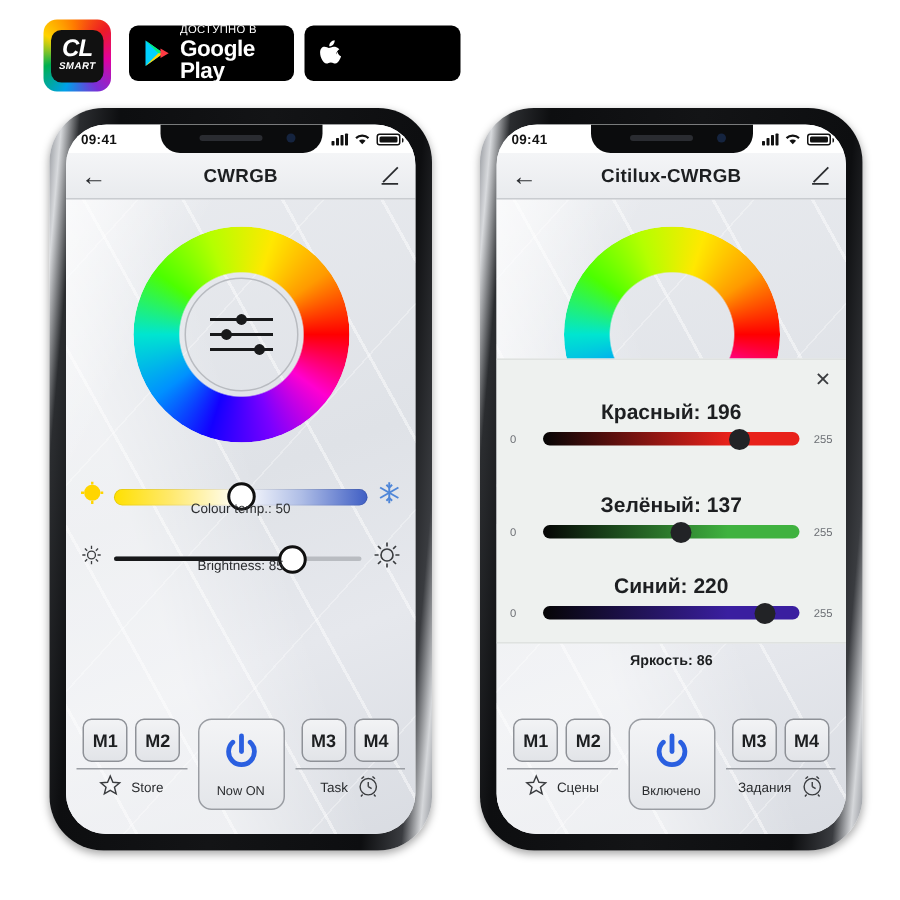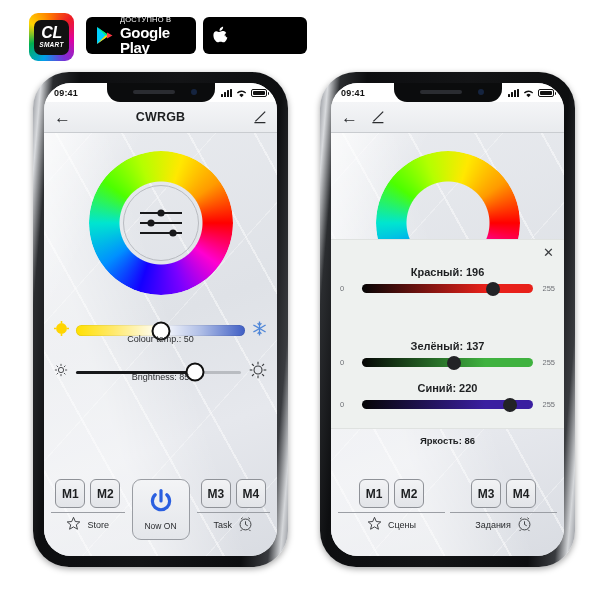--- a/index.html
+++ b/index.html
@@ -154,21 +154,21 @@
   .side-div{width:100%;height:1px;background:#9b9ea4;margin:4px 0 3px;}
   .side-bot{display:flex;align-items:center;gap:6px;font-size:9px;color:#2a2c2f;}
 
   
   .rgb-panel{
     position:absolute;left:0;right:0;top:106px;height:188px;z-index:6;
     background:#eef1ef;border-top:1px solid #dfe2e0;border-bottom:1px solid #dfe2e0;
   }
   .panel-close{position:absolute;right:10px;top:6px;font-size:13px;color:#3a3c3f;cursor:pointer;line-height:1;}
   .rgb-item{position:absolute;left:0;right:0;}
-  .rgb-label{text-align:center;font-size:11px;font-weight:bold;color:#1d1f21;margin-bottom:6px;}
+  .rgb-label{text-align:center;font-size:14px;font-weight:bold;color:#1d1f21;margin-bottom:6px;}
   .rgb-line{display:flex;align-items:center;gap:6px;padding:0 9px;box-sizing:border-box;}
   .rgb-end{font-size:7.5px;color:#6d7075;width:16px;}
   .rgb-end.r{text-align:right;}
   .rgb-track{position:relative;flex:1;height:9px;border-radius:5px;}
   .rgb-thumb{position:absolute;top:50%;width:14px;height:14px;border-radius:50%;background:#222326;transform:translate(-50%,-50%);}
   .bright-cap{position:absolute;left:0;right:0;top:302px;text-align:center;font-size:9.5px;font-weight:bold;color:#1d1f21;z-index:5;}
 </style>
 </head>
 <body>
 
@@ -406,20 +406,21 @@
               </svg>
           </span>
           <span class="batt">
               <span></span>
             </span>
         </span>
       </div>
 
       <div class="appbar">
         <span class="back">←</span>
+        <span class="title">Citilux-CWRGB</span>
         <span class="edit">
           <svg width="14" height="14" viewBox="0 0 14 14">
               <path d="M12.2 1.6 2.4 11.4" stroke="#2a2c2f" stroke-width="1.2" fill="none"></path>
               <path d="M1.4 12.6h11" stroke="#2a2c2f" stroke-width="1.2" fill="none"></path>
             </svg>
         </span>
       </div>
 
       <div class="content">
 
@@ -434,21 +435,21 @@
             <div class="rgb-label">Красный: 196</div>
             <div class="rgb-line">
               <span class="rgb-end">0</span>
               <span class="rgb-track" id="track-red" style="background: linear-gradient(90deg, rgb(5, 5, 5) 0%, rgb(232, 33, 26) 72%, rgb(232, 33, 26) 100%);">
                 <span class="rgb-thumb" id="thumb-red" style="left: 76.8627%;"></span>
               </span>
               <span class="rgb-end r">255</span>
             </div>
           </div>
 
-          <div class="rgb-item" style="top:100px">
+          <div class="rgb-item" style="top:88px">
             <div class="rgb-label">Зелёный: 137</div>
             <div class="rgb-line">
               <span class="rgb-end">0</span>
               <span class="rgb-track" id="track-green" style="background: linear-gradient(90deg, rgb(5, 5, 5) 0%, rgb(63, 178, 63) 72%, rgb(63, 178, 63) 100%);">
                 <span class="rgb-thumb" id="thumb-green" style="left: 53.7255%;"></span>
               </span>
               <span class="rgb-end r">255</span>
             </div>
           </div>
 
@@ -476,20 +477,29 @@
             <div class="side-bot">
               <span>
                 <svg width="15" height="15" viewBox="0 0 16 16">
                     <path d="M8 1.4 9.9 5.9 14.7 6.3 11 9.4 12.2 14.1 8 11.6 3.8 14.1 5 9.4 1.3 6.3 6.1 5.9Z" fill="none" stroke="#3a3c3f" stroke-width="1"></path>
                   </svg>
               </span>
               <span>Сцены</span>
             </div>
           </div>
 
+          <div class="power-btn">
+            <span>
+              <svg width="28" height="28" viewBox="0 0 28 28">
+                  <path d="M8.2 6.8a8.6 8.6 0 1011.6 0" fill="none" stroke="#2a5fe0" stroke-width="3.2" stroke-linecap="round"></path>
+                  <line x1="14" y1="2.6" x2="14" y2="13" stroke="#2a5fe0" stroke-width="3.2" stroke-linecap="round"></line>
+                </svg>
+            </span>
+            <span class="power-label">Включено</span>
+          </div>
 
           <div class="side-group">
             <div class="side-top">
               <div class="mbtn">M3</div>
               <div class="mbtn">M4</div>
             </div>
             <div class="side-div"></div>
             <div class="side-bot">
               <span>Задания</span>
               <span>

